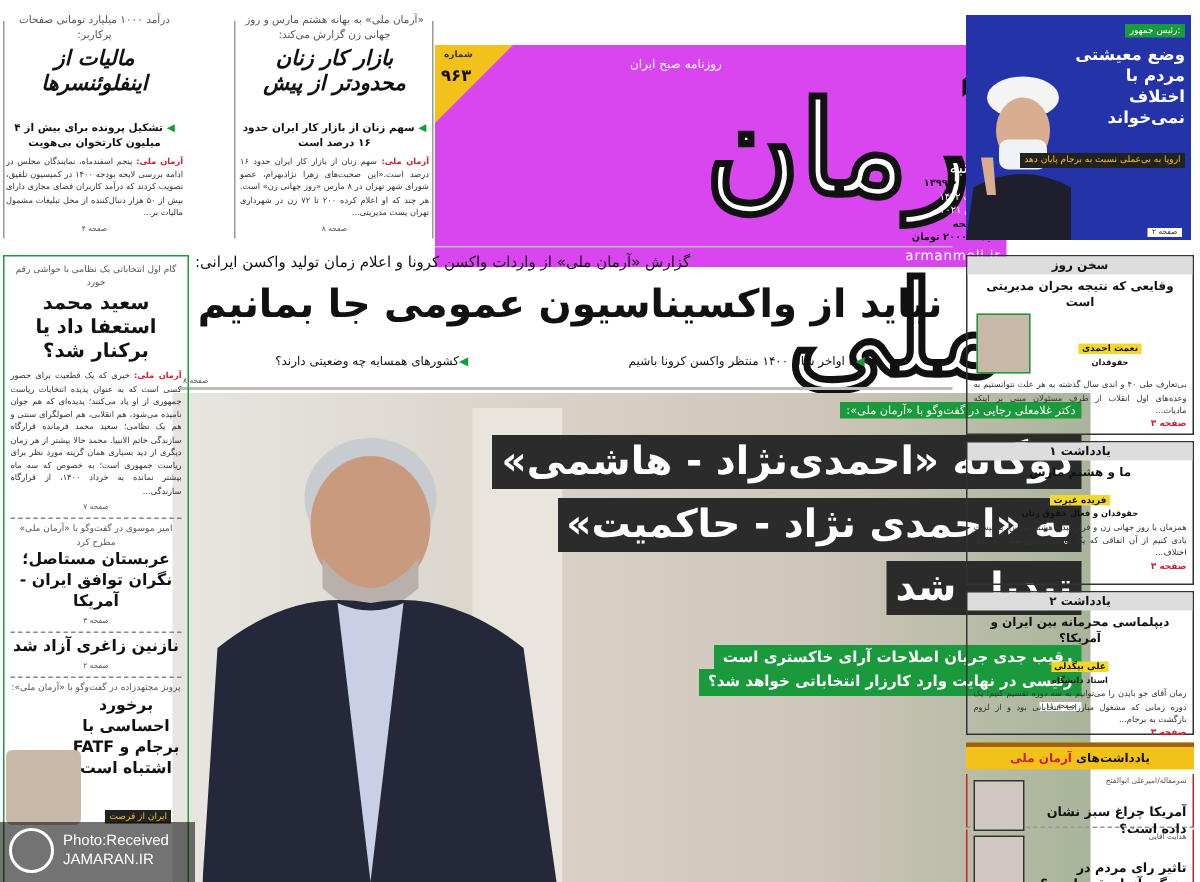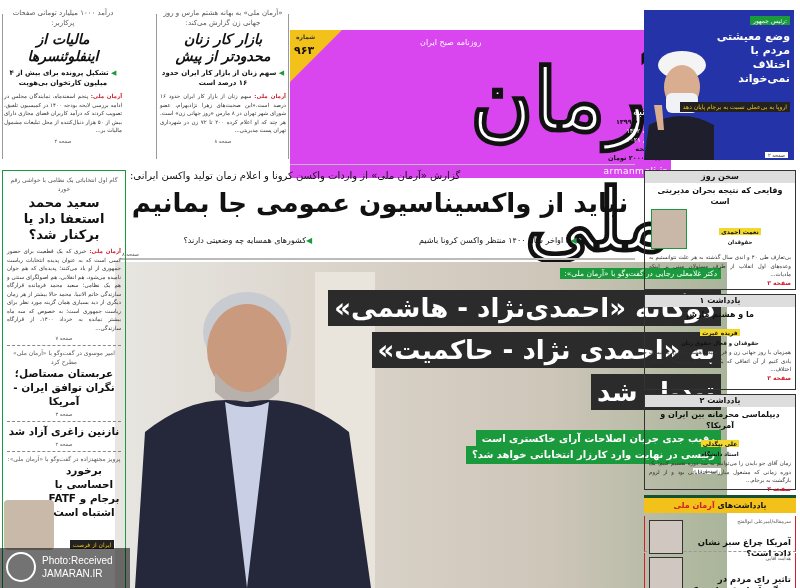--- a/index.html
+++ b/index.html
@@ -2,21 +2,21 @@
 <html><head>
 <meta charset="utf-8">
 <style>
 *{box-sizing:border-box;margin:0;padding:0;}
 body{width:800px;height:588px;overflow:hidden;background:#fff;font-family:"DejaVu Sans",sans-serif;color:#111;position:relative;}
 .abs{position:absolute;}
 
 .topcol{position:absolute;top:8px;height:150px;direction:rtl;text-align:center;}
 .kicker{font-size:7px;color:#555;line-height:10px;}
 .head1{font-size:14px;font-weight:bold;line-height:17px;margin-top:3px;font-style:italic;}
-.sub{font-size:7px;font-weight:bold;line-height:10px;margin-top:3px;}
+.sub{font-size:7px;font-weight:bold;line-height:10px;margin-top:15px;}
 .sub .arrow{color:#1a9a3c;}
 .body7{font-size:5.5px;line-height:8.5px;text-align:justify;margin-top:4px;color:#333;}
 .redlead{color:#d0202e;font-weight:bold;}
 .pageref{font-size:5px;color:#555;margin-top:3px;}
 .vrule{position:absolute;width:1px;background:#999;}
 
 .mast{position:absolute;left:290px;top:30px;width:381px;height:148px;background:#d946ef;}
 .mast-corner{position:absolute;left:0;top:0;width:0;height:0;border-top:52px solid #f2c21b;border-right:52px solid transparent;}
 .issue-lbl{position:absolute;left:6px;top:3px;font-size:6px;color:#333;font-weight:bold;}
 .issue-num{position:absolute;left:4px;top:14px;font-size:11px;font-weight:bold;color:#111;}
@@ -61,21 +61,21 @@
 .iran-fursat{position:absolute;left:70px;top:540px;background:#222;color:#f2c21b;font-size:6px;padding:1px 3px;}
 
 .rbox{position:absolute;left:644px;width:152px;border:1px solid #333;direction:rtl;text-align:center;padding:2px 4px;}
 .rb-title{background:#ddd;font-size:8px;font-weight:bold;line-height:12px;margin:-2px -4px 2px -4px;}
 .rb-head{font-size:8px;font-weight:bold;line-height:11px;}
 .rb-name{display:inline-block;background:#f2d82c;font-size:6px;font-weight:bold;padding:0 2px;}
 .rb-role{font-size:5.5px;font-weight:bold;margin-top:1px;}
 .rb-body{font-size:5.5px;line-height:8.5px;text-align:justify;color:#333;margin-top:2px;}
 .rb-page{font-size:6px;color:#d0202e;font-weight:bold;text-align:right;}
 .rb-thumb{float:left;width:36px;height:40px;background:#c9b8a8;border:1px solid #1a9a3c;margin:2px;}
-.notes-hdr{position:absolute;left:644px;top:495px;width:152px;height:18px;border-top:3px solid #14532d;background:#f2c21b;direction:rtl;text-align:center;font-size:8px;font-weight:bold;line-height:15px;}
+.notes-hdr{position:absolute;left:644px;top:495px;width:152px;height:18px;border-top:3px solid #a16207;background:#f2c21b;direction:rtl;text-align:center;font-size:8px;font-weight:bold;line-height:15px;}
 .notes-hdr .red{color:#d0202e;}
 .note{position:absolute;left:644px;width:152px;direction:rtl;text-align:right;border-left:1px solid #d0202e;border-right:1px solid #d0202e;padding:2px 4px;}
 .note .au{font-size:5px;color:#555;}
 .note .tt{font-size:8.5px;font-weight:bold;line-height:11px;padding-left:40px;margin-top:13px;}
 .note .pg{font-size:5px;color:#555;text-align:left;}
 .note-thumb{position:absolute;left:4px;top:4px;width:34px;height:34px;background:#cfc7c0;border:1px solid #333;}
 </style>
 </head>
 <body>
 

